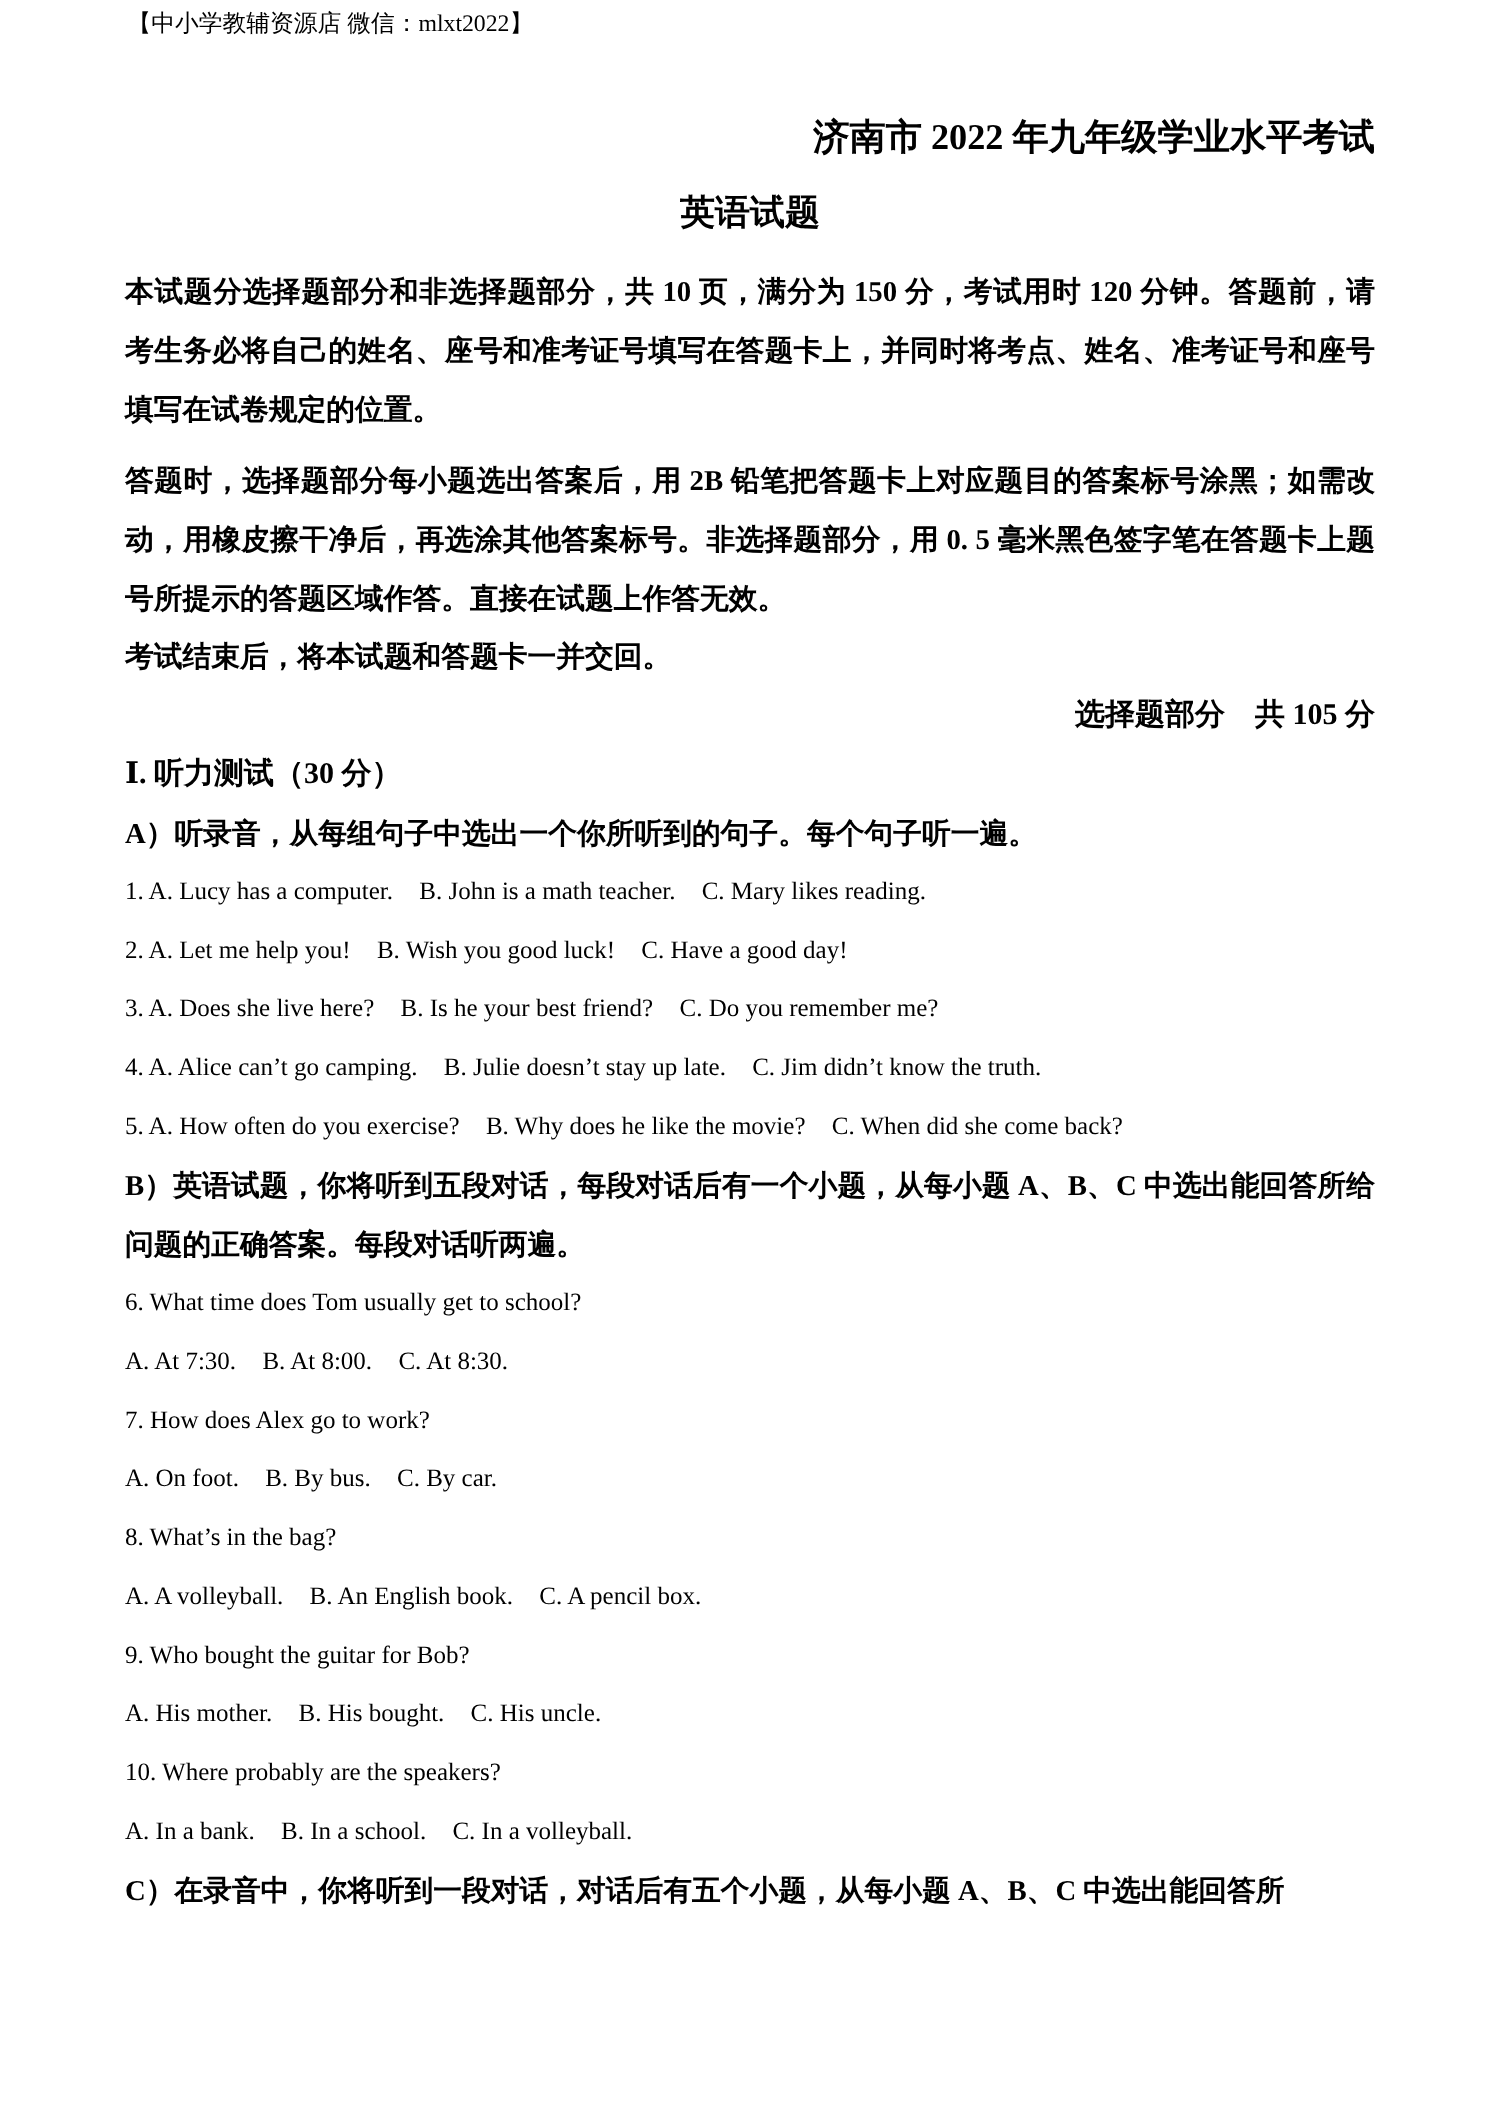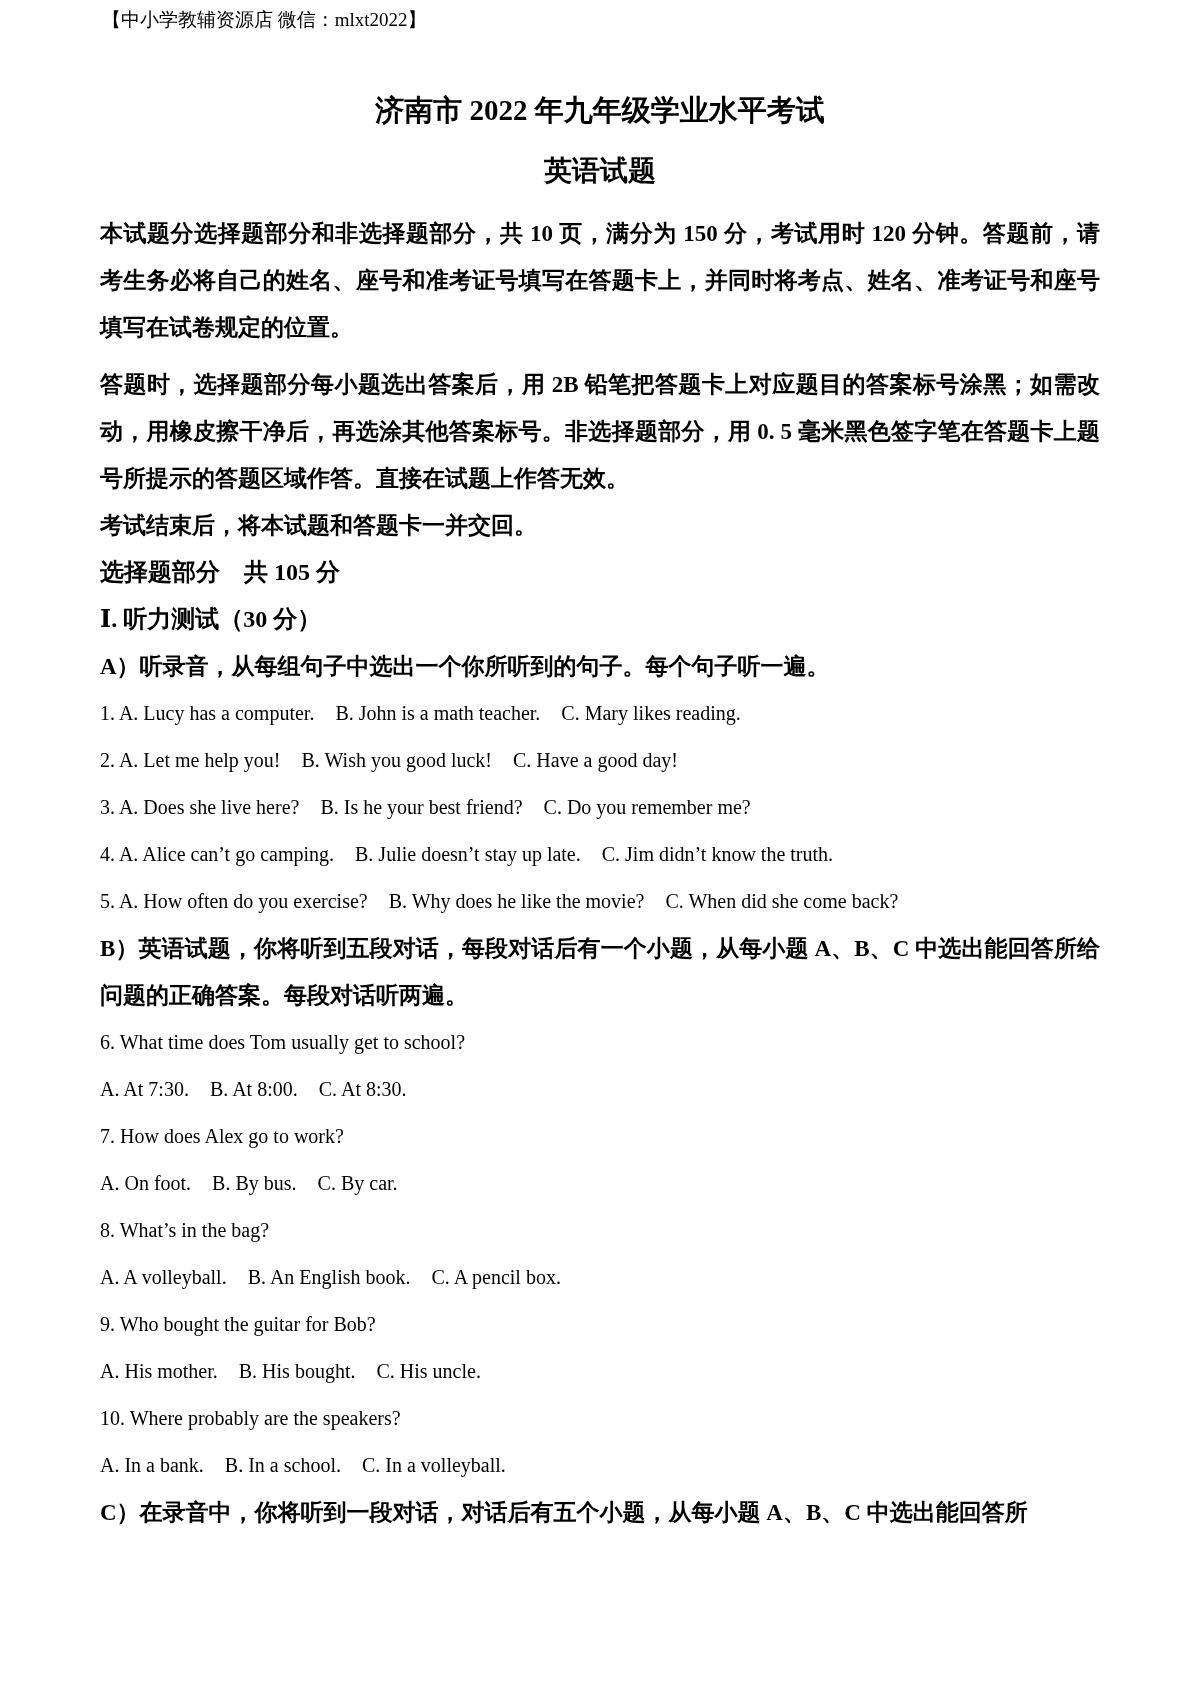--- a/index.html
+++ b/index.html
@@ -26,21 +26,21 @@
     white-space: nowrap;
   }
   .content {
     position: absolute;
     left: 100px;
     top: 0;
     width: 1000px;
   }
   .title {
     margin: 90px 0 0 0;
-    text-align: center;
+    text-align: right;
     font-size: 29px;
     font-weight: 700;
     line-height: 40px;
   }
   .subtitle {
     margin: 24px 0 0 0;
     text-align: center;
     font-size: 28px;
     font-weight: 700;
     line-height: 38px;
@@ -57,21 +57,21 @@
   .para.first {
     margin-top: 18px;
   }
   .para.second {
     margin-top: 10px;
   }
   .center-head {
     font-size: 24px;
     font-weight: 700;
     line-height: 47px;
-    text-align: left;
+    text-align: right;
   }
   .part-head {
     font-size: 24px;
     font-weight: 700;
     line-height: 47px;
   }
   .qrow {
     display: flex;
     flex-wrap: nowrap;
     column-gap: 42px;

